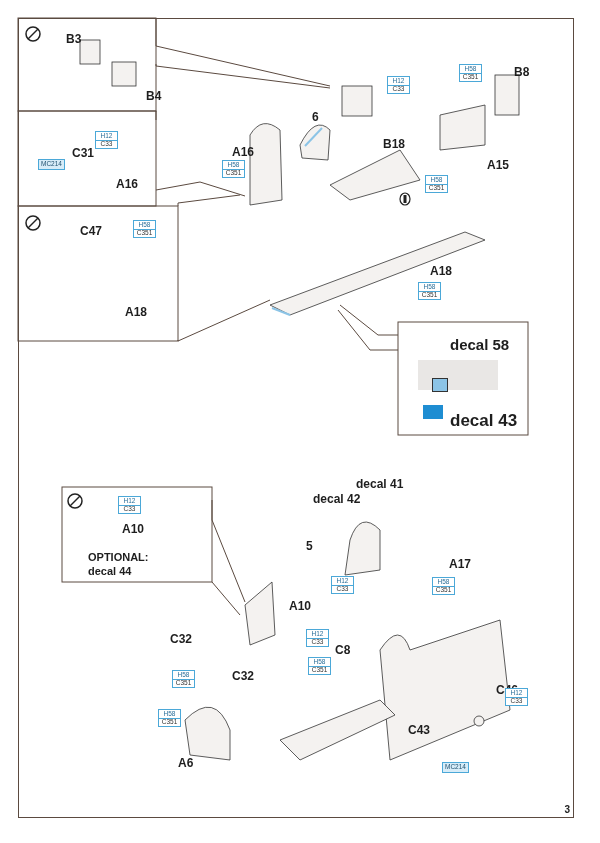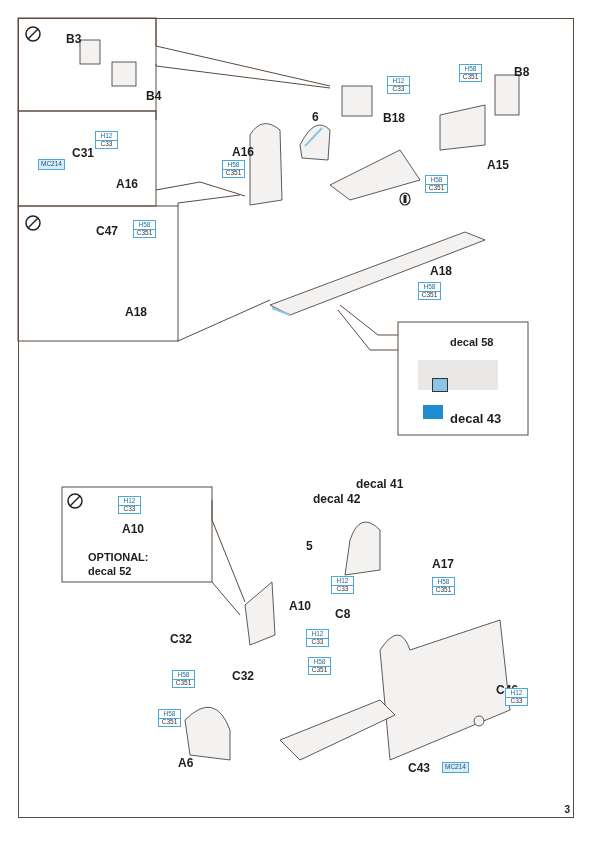--- a/index.html
+++ b/index.html
@@ -83,44 +83,44 @@
   <div class="lbl" style="left:146px;top:90px">B4</div>
 
   <div class="lbl" style="left:72px;top:147px">C31</div>
   <div class="lbl" style="left:116px;top:178px">A16</div>
   <div class="code" style="left:95px;top:131px">
       <span>H12</span>
       <span>C33</span>
     </div>
   <div class="code single" style="left:38px;top:159px">MC214</div>
 
-  <div class="lbl" style="left:96px;top:225px">C47</div>
+  <div class="lbl" style="left:80px;top:225px">C47</div>
   <div class="lbl" style="left:125px;top:306px">A18</div>
   <div class="code" style="left:133px;top:220px">
       <span>H58</span>
       <span>C351</span>
     </div>
 
-  <div class="lbl" style="left:450px;top:337px;font-size:11px">decal 58</div>
-  <div class="lbl" style="left:450px;top:412px;font-size:13px">decal 43</div>
+  <div class="lbl" style="left:450px;top:337px;font-size:15px">decal 58</div>
+  <div class="lbl" style="left:450px;top:412px;font-size:17px">decal 43</div>
   <div style="position:absolute;left:418px;top:360px;width:80px;height:30px;background:#e9e7e5"></div>
   <div style="position:absolute;left:432px;top:378px;width:14px;height:12px;background:#8cc4e6;border:1px solid #333"></div>
   <div style="position:absolute;left:423px;top:405px;width:20px;height:14px;background:#1e8dd2"></div>
 
   <div class="code" style="left:118px;top:496px">
       <span>H12</span>
       <span>C33</span>
     </div>
   <div class="lbl" style="left:122px;top:523px">A10</div>
   <div class="opt" style="left:88px;top:551px">OPTIONAL:</div>
-  <div class="opt" style="left:88px;top:565px">decal 52</div>
+  <div class="opt" style="left:88px;top:565px">decal 44</div>
 
   <div class="lbl" style="left:232px;top:146px">A16</div>
   <div class="lbl" style="left:312px;top:111px">6</div>
-  <div class="lbl" style="left:383px;top:112px">B18</div>
+  <div class="lbl" style="left:383px;top:138px">B18</div>
   <div class="lbl" style="left:514px;top:66px">B8</div>
   <div class="lbl" style="left:487px;top:159px">A15</div>
   <div class="lbl" style="left:430px;top:265px">A18</div>
   <div class="code" style="left:387px;top:76px">
       <span>H12</span>
       <span>C33</span>
     </div>
   <div class="code" style="left:459px;top:64px">
       <span>H58</span>
       <span>C351</span>
@@ -139,26 +139,26 @@
     </div>
   <svg style="left:399px;top:192px" width="12" height="14" viewBox="0 0 12 14">
       <ellipse cx="6" cy="7" rx="5" ry="6" fill="#fff" stroke="#222" stroke-width="1.2"></ellipse>
       <rect x="4.5" y="3" width="3" height="8" fill="#222"></rect>
     </svg>
 
   <div class="lbl" style="left:356px;top:478px">decal 41</div>
   <div class="lbl" style="left:313px;top:493px">decal 42</div>
   <div class="lbl" style="left:306px;top:540px">5</div>
   <div class="lbl" style="left:289px;top:600px">A10</div>
-  <div class="lbl" style="left:432px;top:558px">A17</div>
-  <div class="lbl" style="left:335px;top:608px">C8</div>
+  <div class="lbl" style="left:449px;top:558px">A17</div>
+  <div class="lbl" style="left:335px;top:644px">C8</div>
   <div class="lbl" style="left:170px;top:633px">C32</div>
   <div class="lbl" style="left:232px;top:670px">C32</div>
   <div class="lbl" style="left:178px;top:757px">A6</div>
-  <div class="lbl" style="left:408px;top:762px">C43</div>
+  <div class="lbl" style="left:408px;top:724px">C43</div>
   <div class="lbl" style="left:496px;top:684px">C46</div>
 
   <div class="code" style="left:331px;top:576px">
       <span>H12</span>
       <span>C33</span>
     </div>
   <div class="code" style="left:432px;top:577px">
       <span>H58</span>
       <span>C351</span>
     </div>

